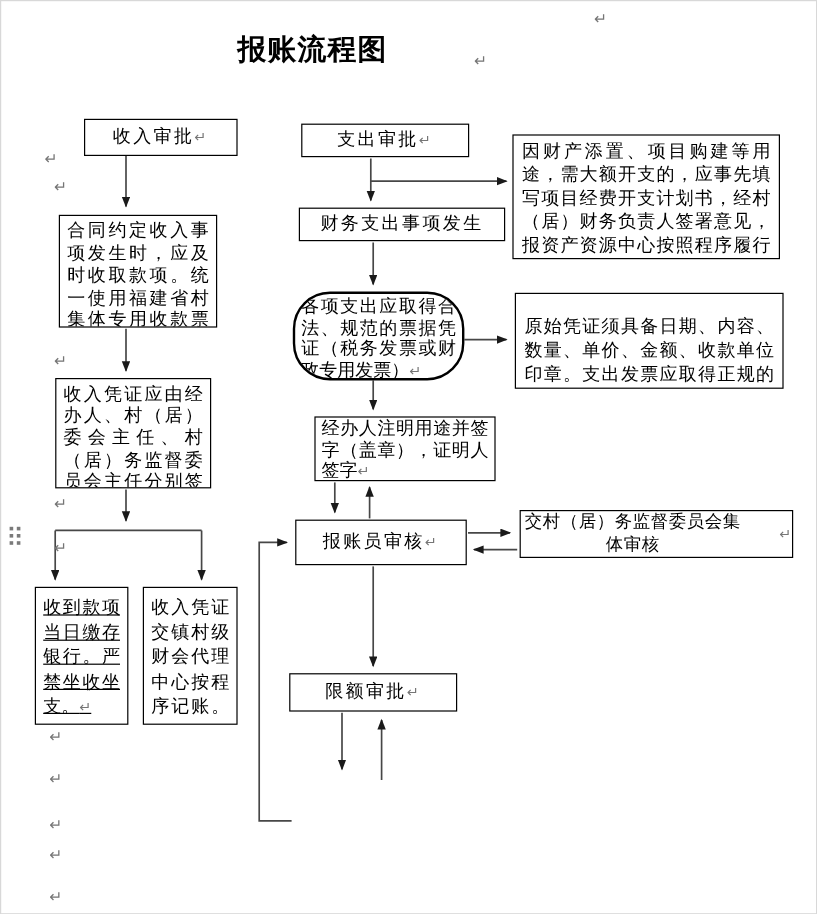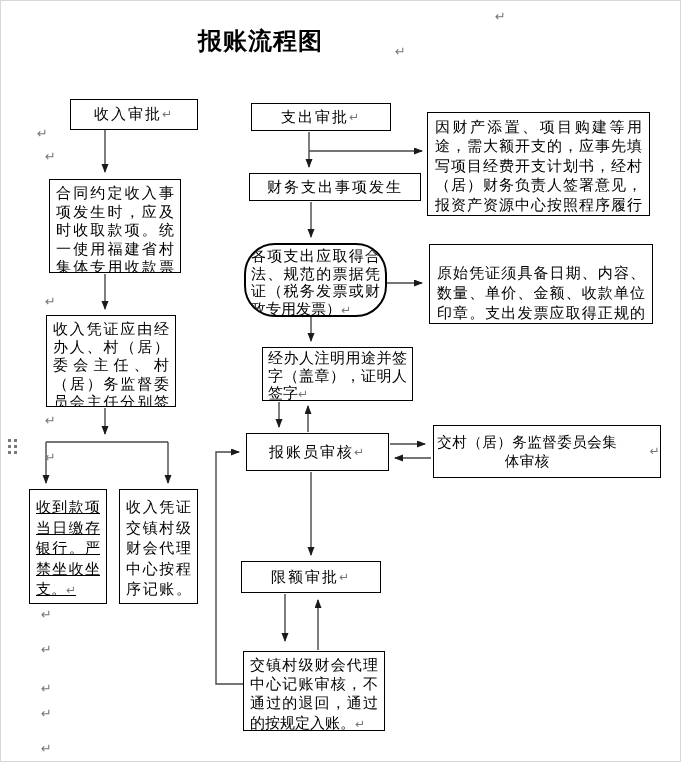--- a/index.html
+++ b/index.html
@@ -101,27 +101,26 @@
   <div class="nbox c" style="left:245px; top:432px; width:143px; height:38px;">
       <span>报账员审核</span>
       <span class="inmark">↵</span>
     </div>
 
   <div class="nbox c" style="left:240px; top:560px; width:140px; height:32px;">
       <span>限额审批</span>
       <span class="inmark">↵</span>
     </div>
 
-  <div class="nbox" style="left:242px; top:650px; width:142px; height:80px; line-height:19.2px;"><span>交镇村级财会代理中心记账审核，不通过的退回，通过的按规定入账。</span><span class="inmark">↵</span></div>
 
   <div class="nbox" style="left:426px; top:111px; width:223px; height:104px; line-height:19.4px; padding:5px 7px;"><span>因财产添置、项目购建等用途，需大额开支的，应事先填写项目经费开支计划书，经村（居）财务负责人签署意见，报资产资源中心按照程序履行审核手续。</span></div>
 
   <div class="nbox" style="left:428px; top:243px; width:224px; height:80px; line-height:20px; padding:18px 7px;"><span>原始凭证须具备日期、内容、数量、单价、金额、收款单位印章。支出发票应取得正规的发票。</span><span class="inmark">↵</span></div>
 
-  <div class="nbox c" style="left:432px; top:424px; width:228px; height:53px; letter-spacing:0.5px; font-size:14.5px;gap:29px;">
+  <div class="nbox c" style="left:432px; top:424px; width:228px; height:40px; letter-spacing:0.5px; font-size:14.5px;gap:29px;">
       <span>交村（居）务监督委员会集体审核</span>
       <span class="inmark">↵</span>
     </div>
 
   <span class="pmark" style="left:494px; top:9px;">↵</span>
   <span class="pmark" style="left:394px; top:44px;">↵</span>
   <span class="pmark" style="left:36px;  top:126px;">↵</span>
   <span class="pmark" style="left:44px;  top:149px;">↵</span>
   <span class="pmark" style="left:44px;  top:294px;">↵</span>
   <span class="pmark" style="left:44px;  top:413px;">↵</span>

